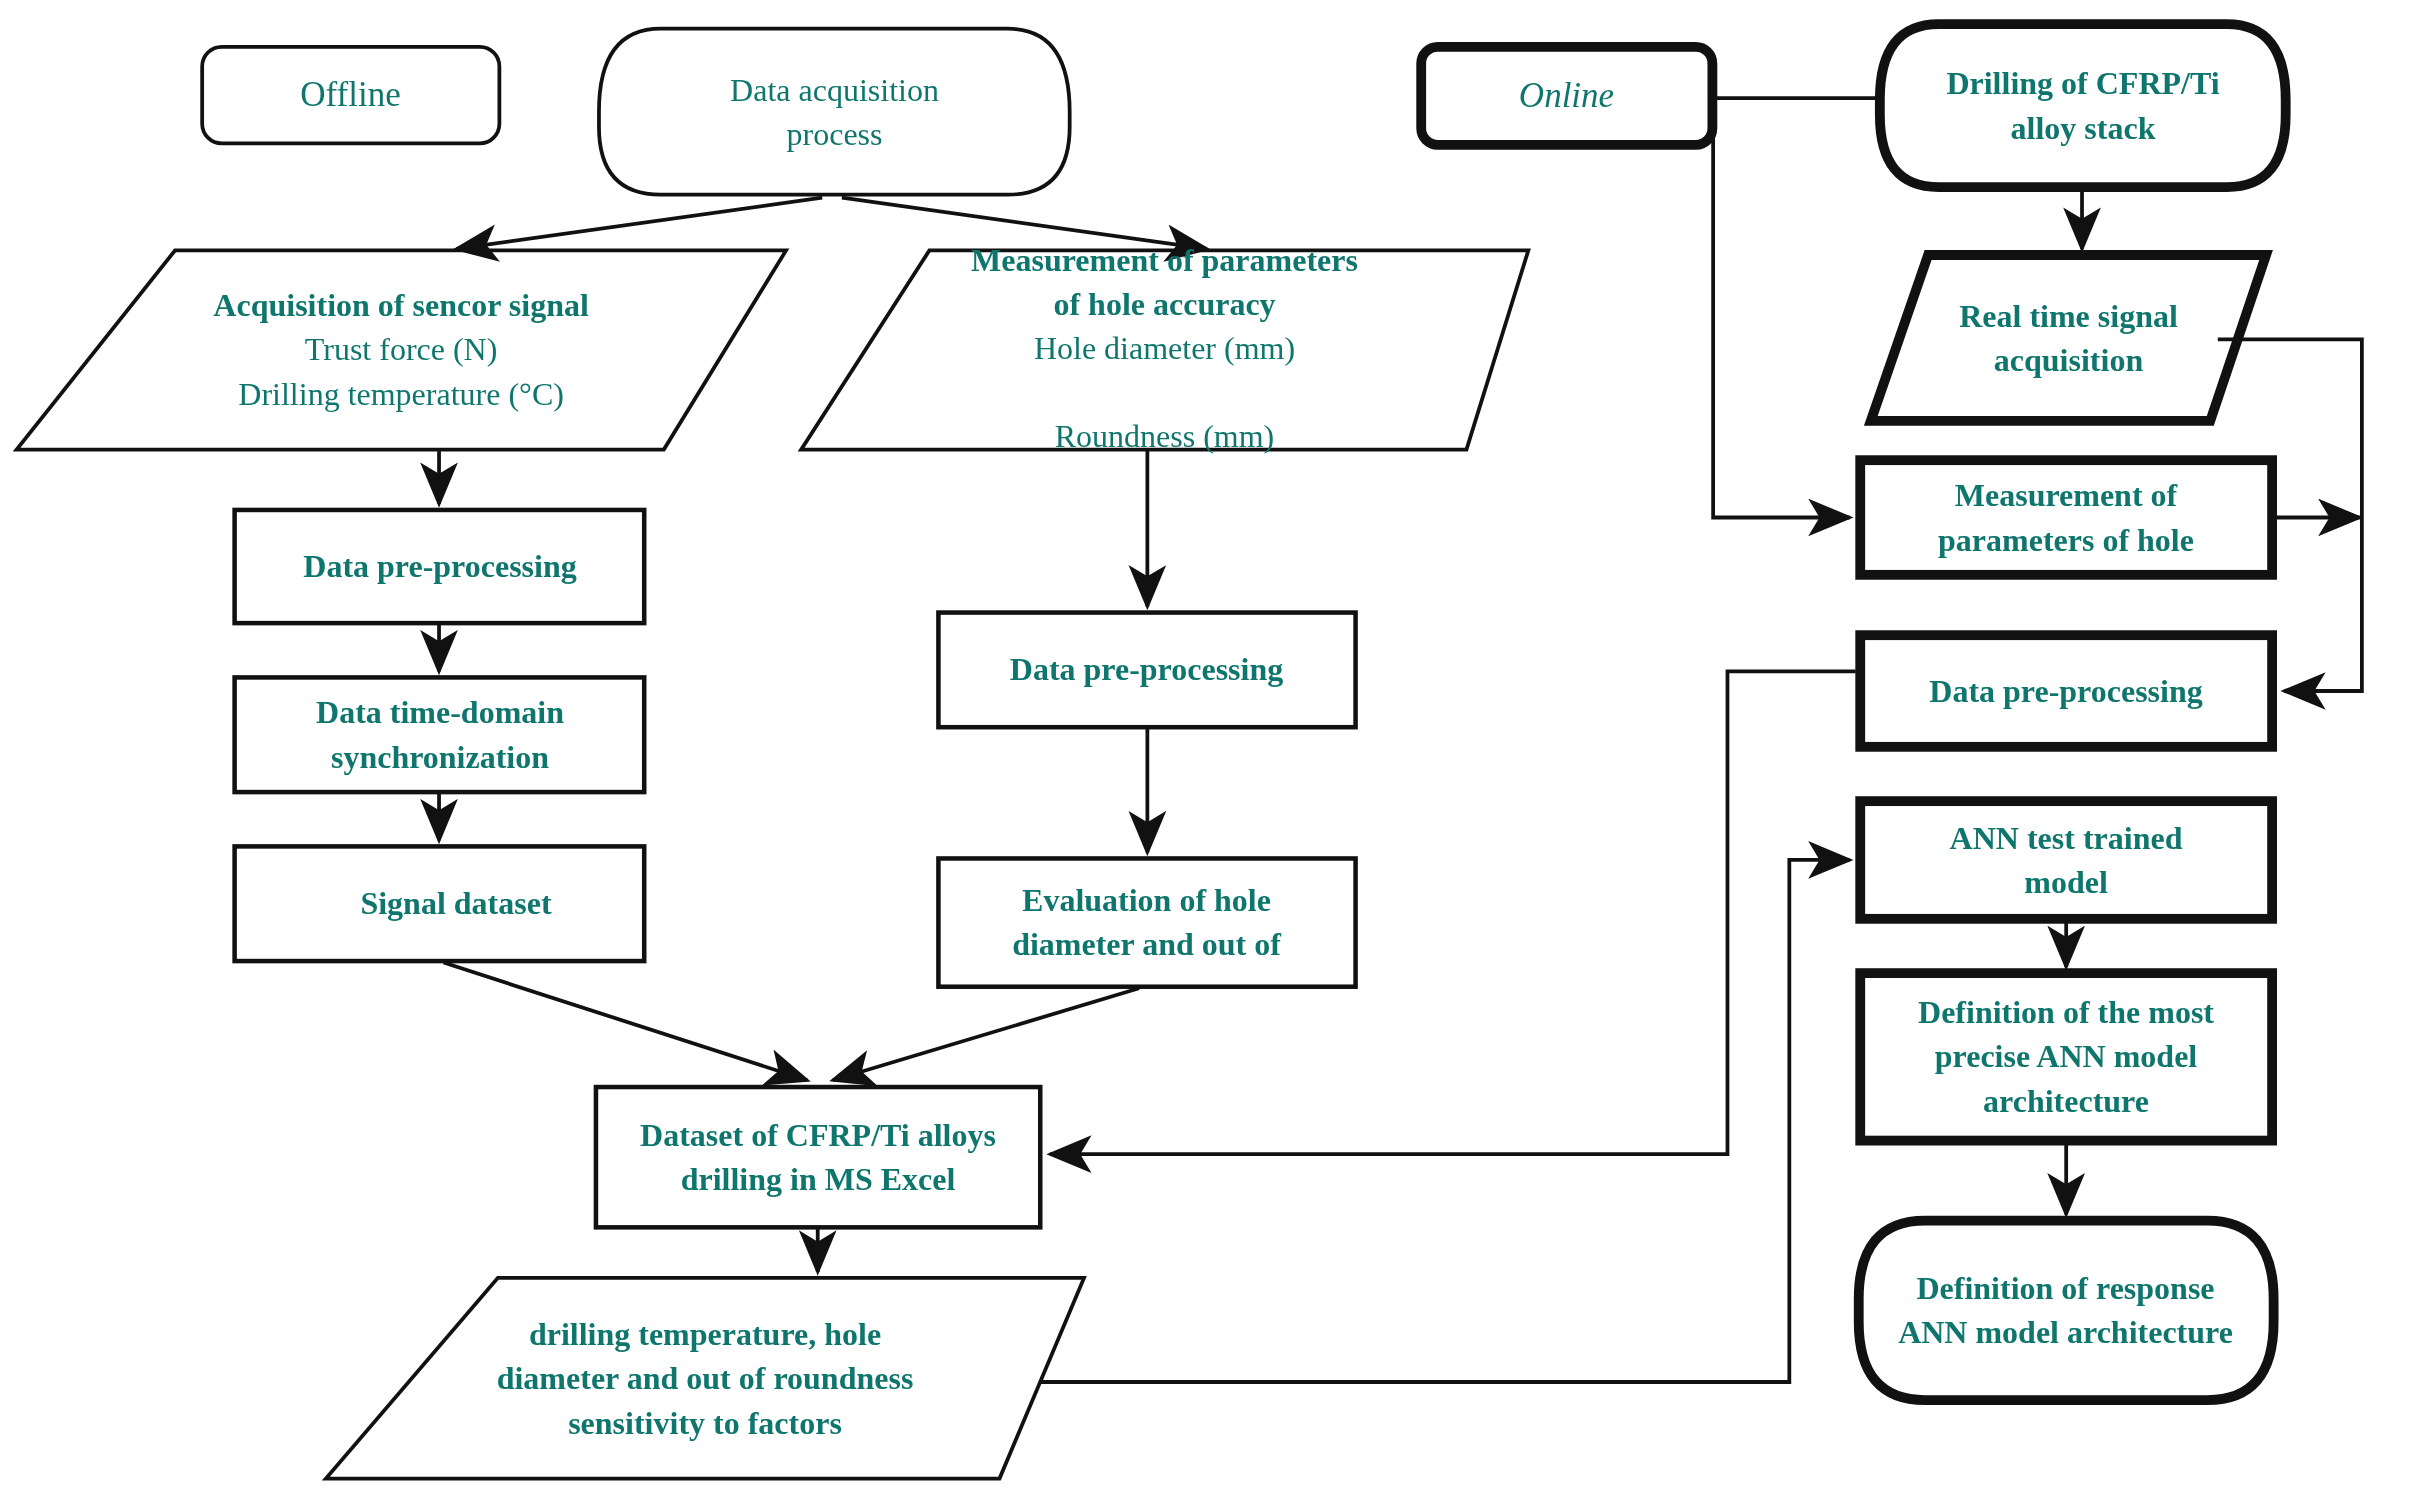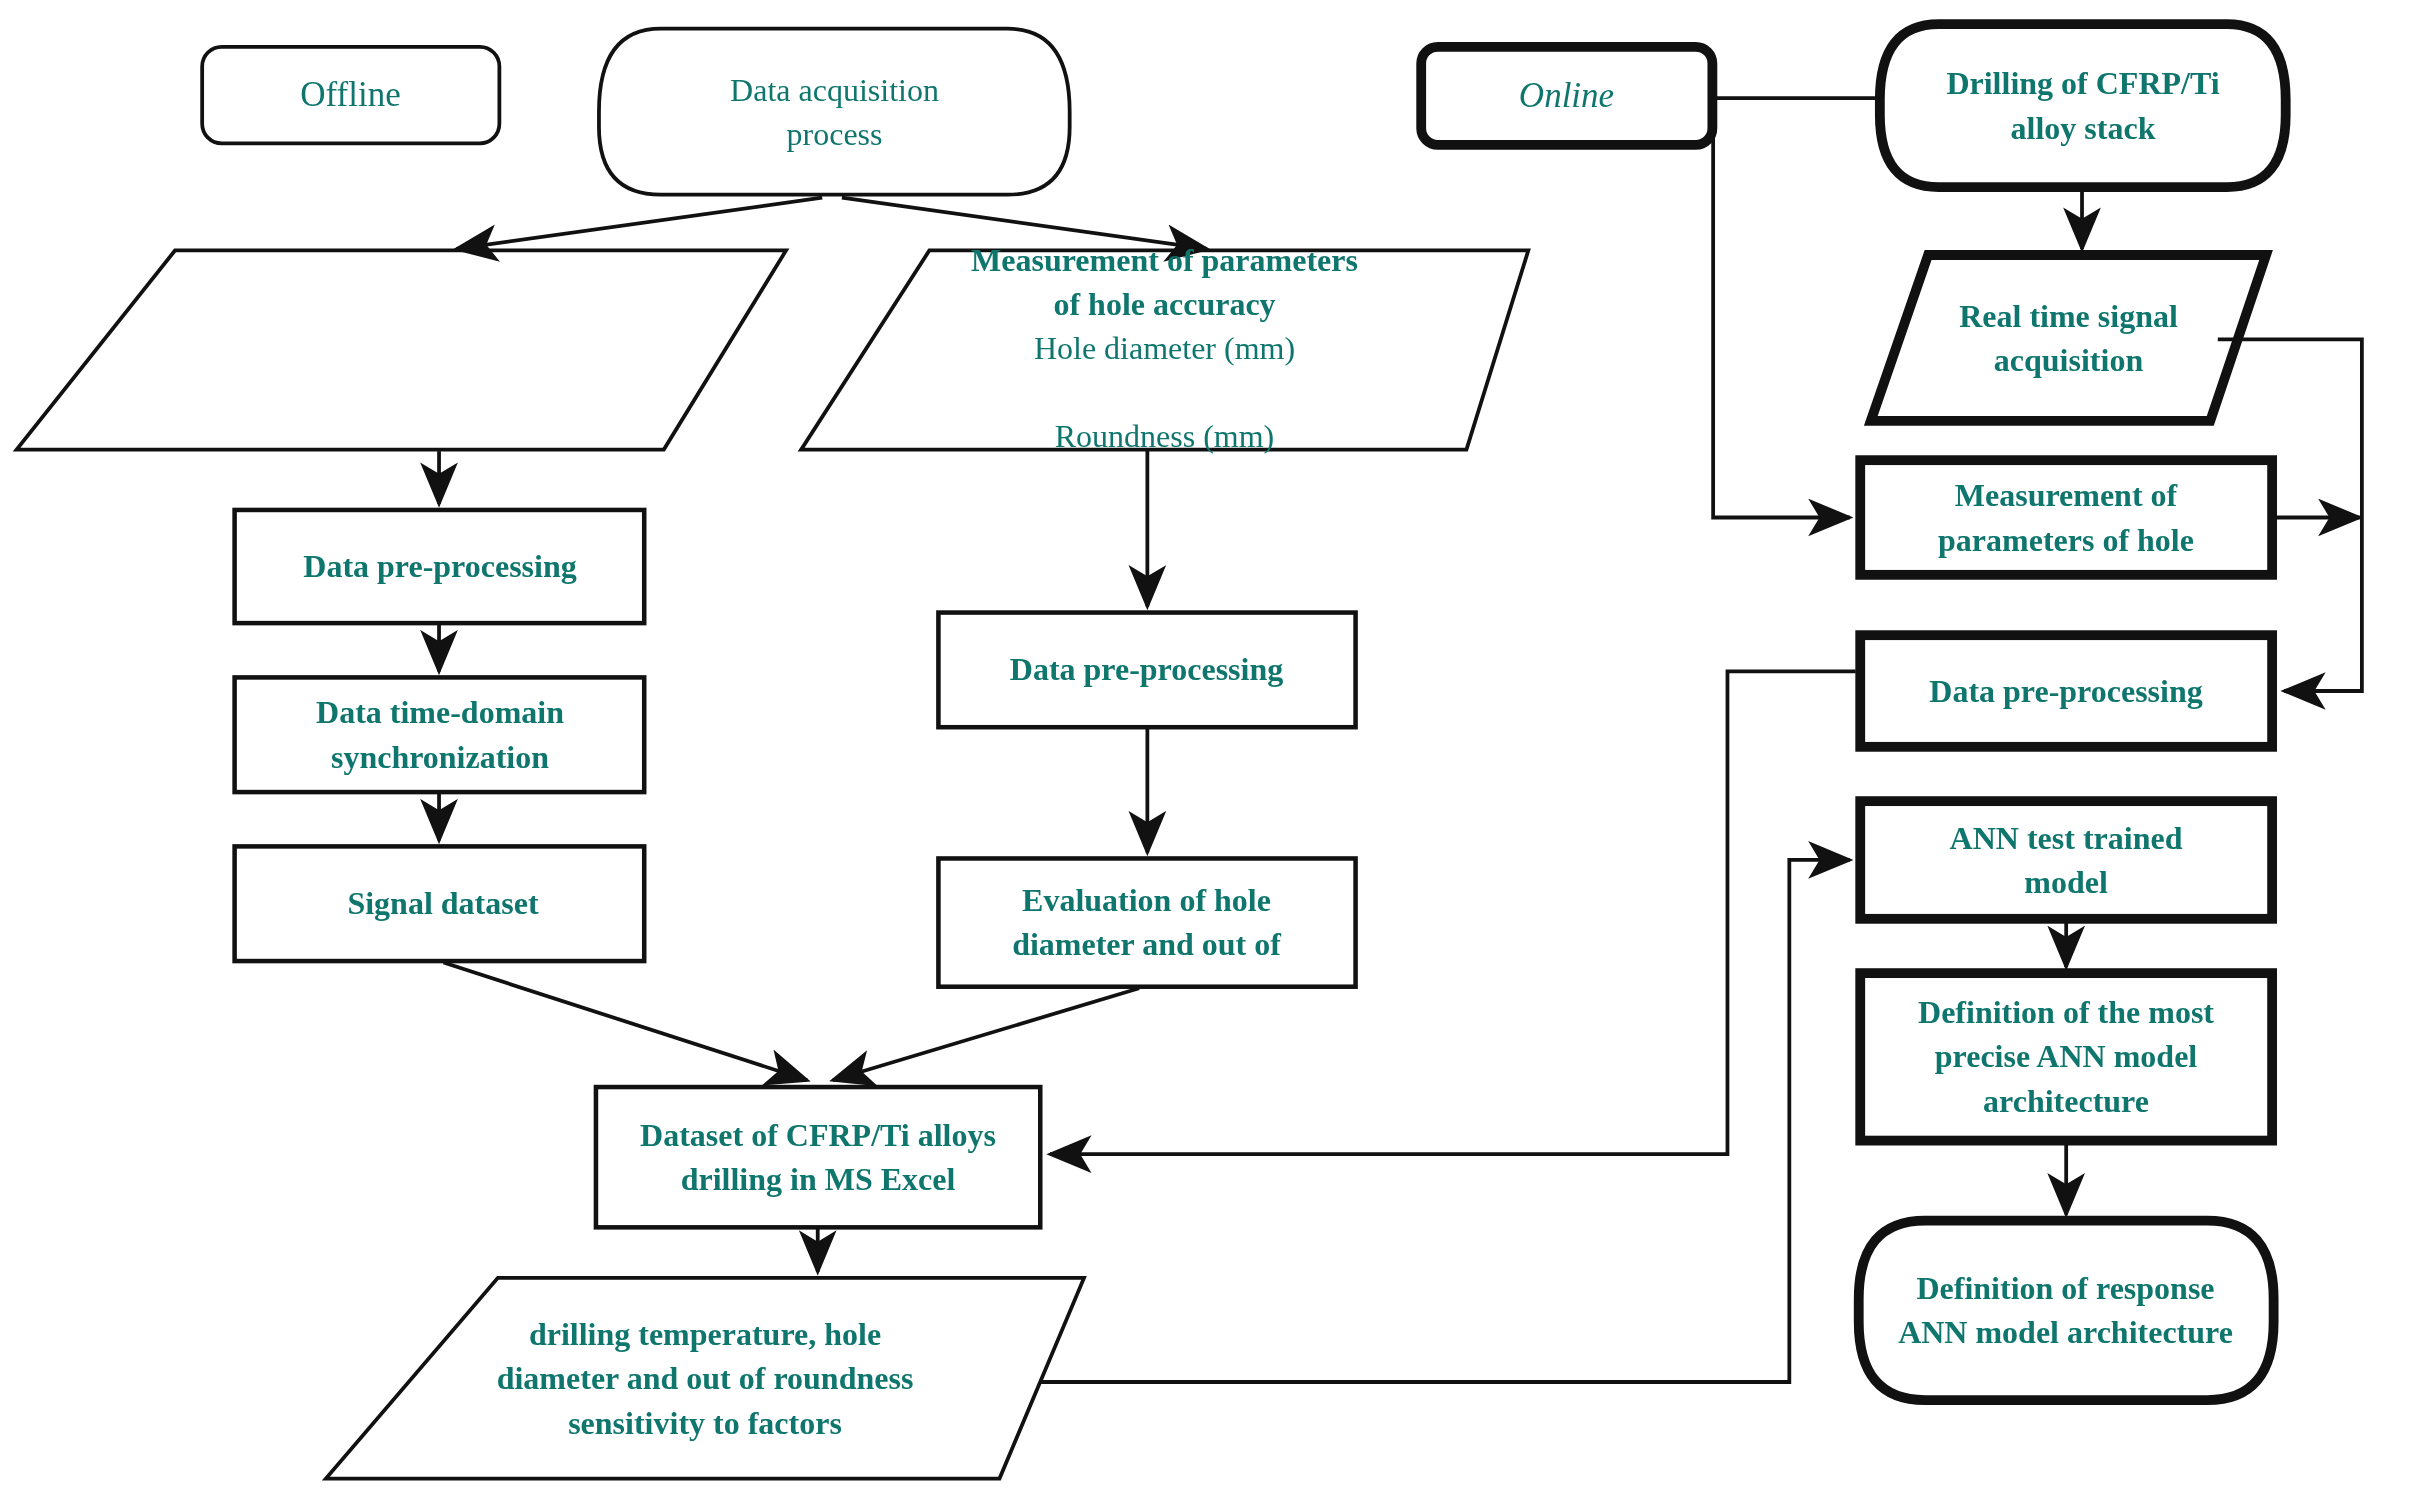--- a/index.html
+++ b/index.html
@@ -117,38 +117,43 @@
 
   <div class="nodetext rg t46" style="left:1421px;top:47px;width:291px;height:98px;font-style:italic;">
     <span class="ln">Online</span>
   </div>
 
   <div class="nodetext rg t42" style="left:599px;top:29px;width:471px;height:166px;">
     <span class="ln">Data acquisition</span>
     <span class="ln">process</span>
   </div>
 
+  <div class="nodetext t42" style="left:16.6px;top:250px;width:769px;height:199px;">
+    <span class="ln" style="font-weight:bold;">Acquisition of sencor signal</span>
+    <span class="ln" style="font-weight:normal;">Trust force (N)</span>
+    <span class="ln" style="font-weight:normal;">Drilling temperature (°C)</span>
+  </div>
 
   <div class="nodetext t42" style="left:801px;top:247px;width:727px;height:202px;">
     <span class="ln" style="font-weight:bold;">Measurement of parameters</span>
     <span class="ln" style="font-weight:bold;">of hole accuracy</span>
     <span class="ln" style="font-weight:normal;">Hole diameter (mm)</span>
     <span class="ln" style="font-weight:normal;margin-top:44px;">Roundness (mm)</span>
   </div>
 
   <div class="nodetext b t42" style="left:235px;top:510px;width:410px;height:113px;">
     <span class="ln">Data pre-processing</span>
   </div>
 
   <div class="nodetext b t42" style="left:235px;top:677px;width:410px;height:115px;">
     <span class="ln">Data time-domain</span>
     <span class="ln">synchronization</span>
   </div>
 
-  <div class="nodetext b t42" style="left:238px;top:846px;width:410px;height:115px;align-items:center;">
+  <div class="nodetext b t42" style="left:251px;top:846px;width:410px;height:115px;align-items:center;">
     <span class="ln">Signal dataset</span>
   </div>
 
   <div class="nodetext b t42" style="left:938px;top:612px;width:417px;height:115px;">
     <span class="ln">Data pre-processing</span>
   </div>
 
   <div class="nodetext b t42" style="left:938px;top:858px;width:417px;height:128px;">
     <span class="ln">Evaluation of hole</span>
     <span class="ln">diameter and out of</span>

